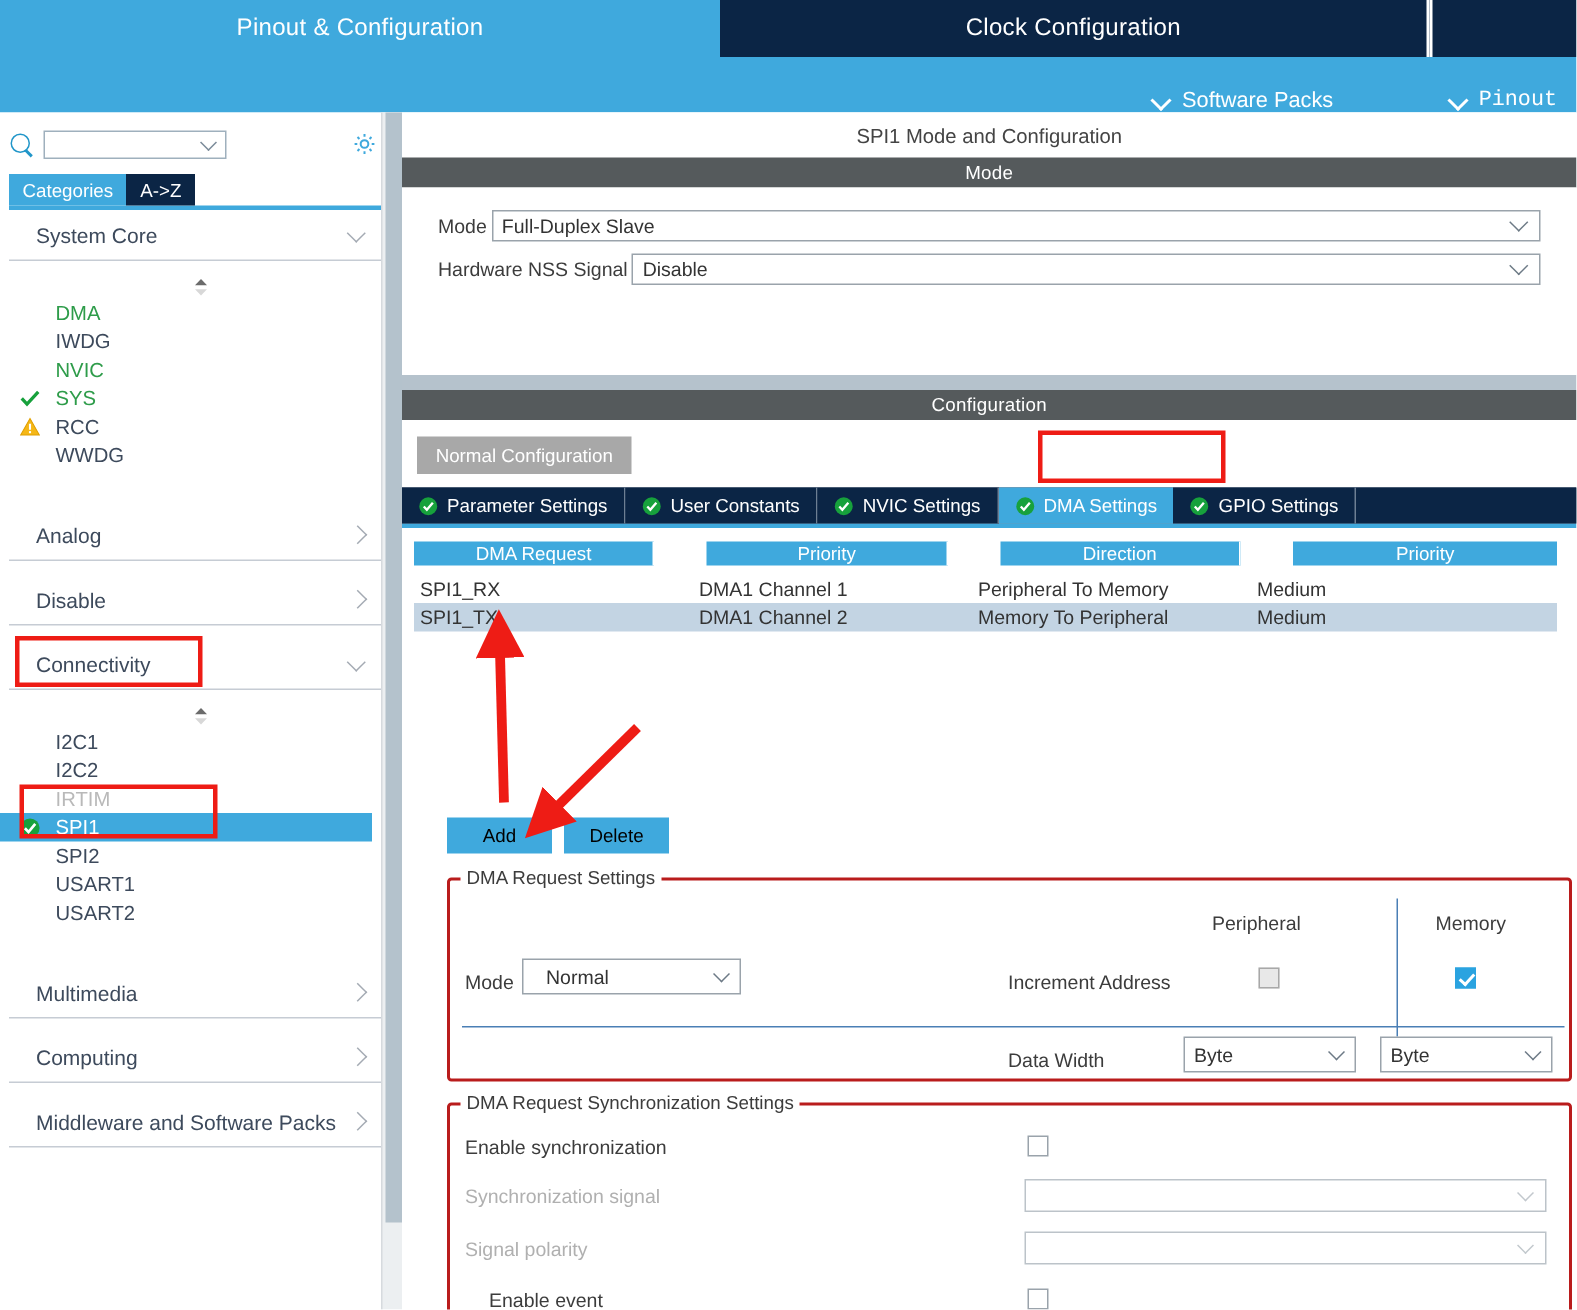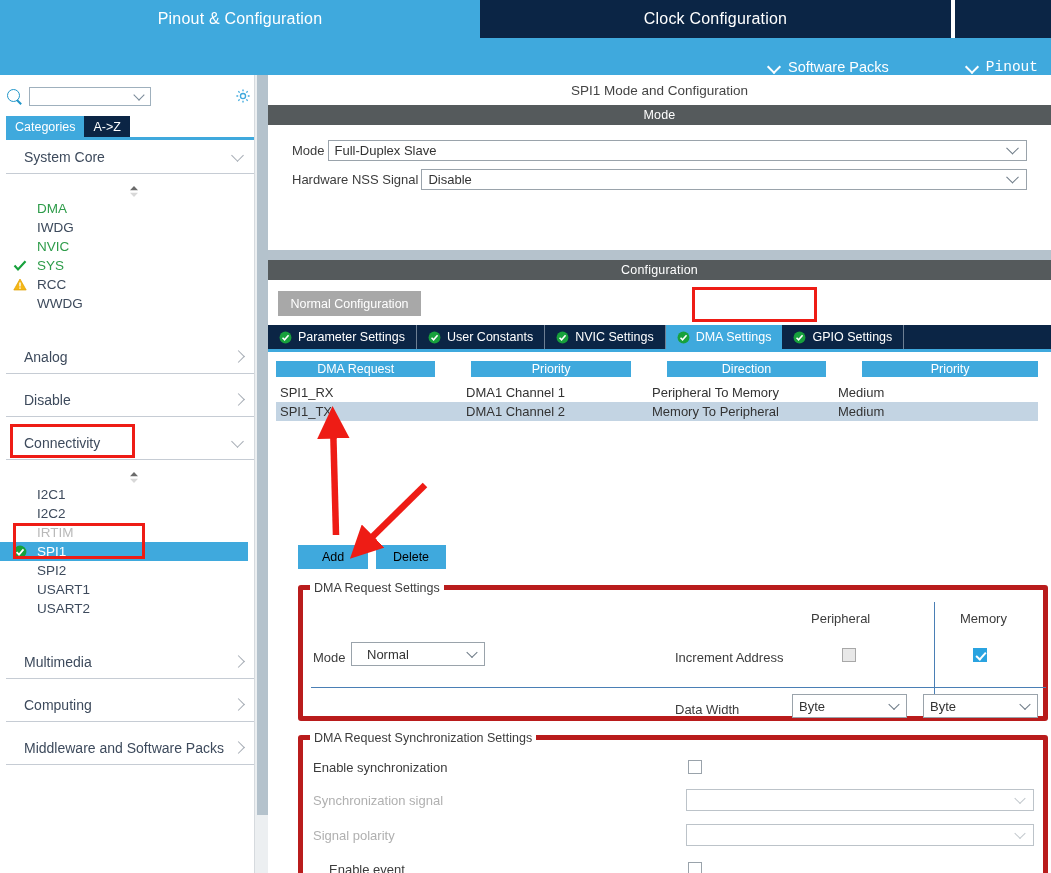--- a/index.html
+++ b/index.html
@@ -175,21 +175,21 @@
 
   .btn-row { position:absolute; left:298px; top:545px; display:flex; gap:8px; }
   .blue-btn {
     width:70px; height:24px; background:#3fa9dd; color:#000000;
     font-size:12.5px; display:flex; align-items:center; justify-content:center;
     border:none;
   }
 
   
   .fs {
-    position:absolute; border:5px solid #b91c1c; border-radius:3px;
+    position:absolute; border:2px solid #b91c1c; border-radius:3px;
   }
   .fs-legend {
     position:absolute; top:-9px; left:7px; background:#ffffff;
     padding:0 4px; font-size:12.5px; color:#3c3c3c;
   }
   .drs { left:298px; top:585px; width:750px; height:136px; }
   .drs .colhdr { position:absolute; font-size:13px; color:#3c3c3c; }
   .vdiv { position:absolute; left:631px; top:12px; width:1px; height:112px; background:#4a7fb5; }
   .hdiv { position:absolute; left:8px; top:97px; width:735px; height:1px; background:#4a7fb5; }
   .chk {
@@ -541,21 +541,21 @@
   </div>
 </div>
 
 <div class="fs drs">
   <span class="fs-legend">DMA Request Settings</span>
 
   <span class="colhdr" style="left:508px; top:21px;">Peripheral</span>
   <span class="colhdr" style="left:657px; top:21px;">Memory</span>
 
   <span class="colhdr" style="left:10px; top:60px;">Mode</span>
-  <div class="mini-sel" style="position:absolute; left:48px; top:52px; width:134px;padding-left:15px;">
+  <div class="mini-sel" style="position:absolute; left:48px; top:52px; width:146px;padding-left:15px;">
     <span>Normal</span>
     <span class="ar"></span>
   </div>
 
   <span class="colhdr" style="left:372px; top:60px;">Increment Address</span>
   <span class="chk gray" style="position:absolute; left:539px; top:58px;"></span>
   <span class="chk on" style="position:absolute; left:670px; top:58px;"></span>
 
   <div class="vdiv"></div>
   <div class="hdiv"></div>

